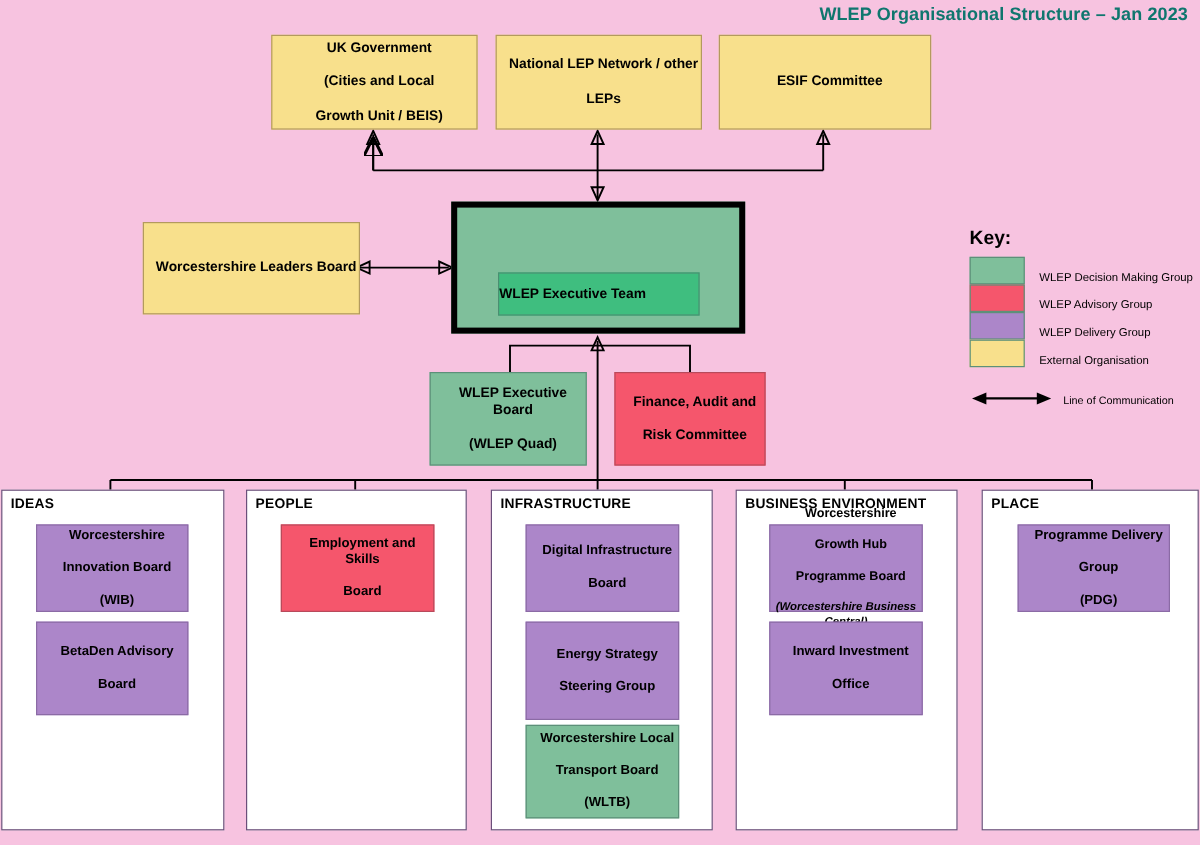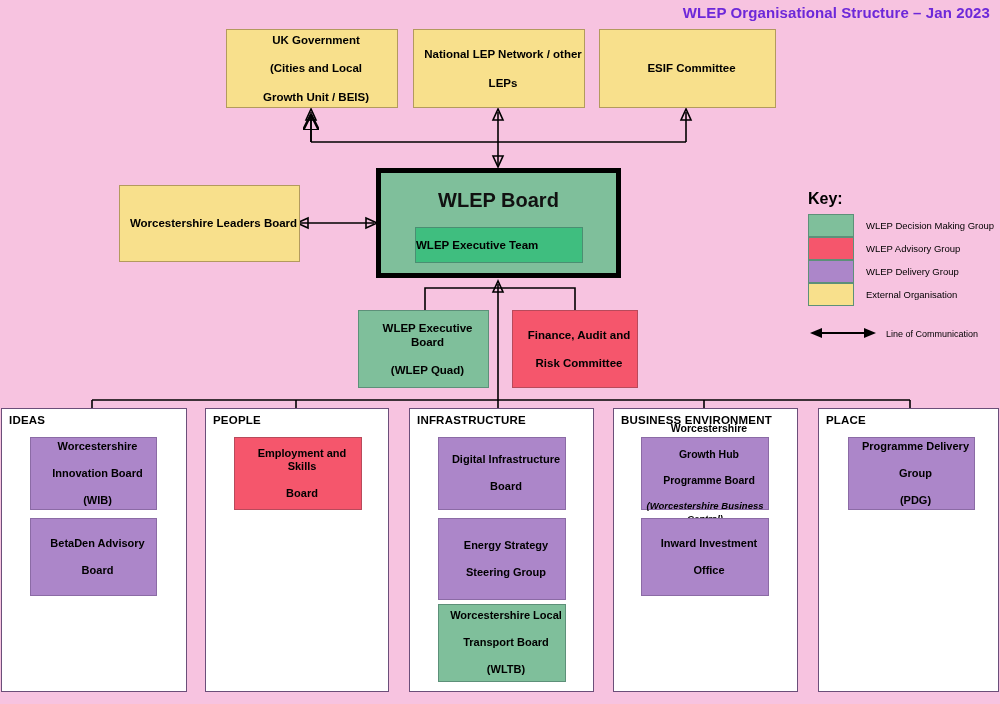--- a/index.html
+++ b/index.html
@@ -25,21 +25,21 @@
   .box span{display:block;width:100%;padding:0 4px;}
 
   .ext   {background:#f8e08c;border:1px solid #b39a5e;}
   .green {background:#7fbf9b;border:1px solid #5d9079;}
   .red   {background:#f5566c;border:1px solid #b84a5b;}
   .purple{background:#ac86c9;border:1px solid #8b6ba5;}
 
   
   #title{
     position:absolute;right:10px;top:4px;
-    font-size:15px;font-weight:bold;color:#6d28d9;
+    font-size:15px;font-weight:bold;color:#0f766e;
     letter-spacing:.1px;
     z-index:6;
   }
 
   
   #wlep-board{
     position:absolute;
     left:376px;top:168px;width:245px;height:110px;
     background:#7fbf9b;
     border:5px solid #000;
@@ -70,21 +70,21 @@
     position:absolute;left:7px;top:5px;
     font-size:11.5px;font-weight:bold;color:#000;
     letter-spacing:.2px;
   }
   .col .box{font-size:11px;}
 
   
   #key{position:absolute;left:800px;top:190px;width:196px;z-index:6;}
   #key-title{font-size:16px;font-weight:bold;color:#000;margin:0 0 6px 8px;}
   .key-rows{position:relative;}
-  .key-row{position:relative;height:23px;display:flex;align-items:center;}
+  .key-row{position:relative;height:23px;display:flex;align-items:flex-end;}
   .key-sw{
     width:46px;height:23px;flex:0 0 46px;
     border:1px solid #5d9079;box-sizing:border-box;
     margin-left:8px;
   }
   .key-lbl{font-size:9.5px;color:#000;margin-left:12px;white-space:nowrap;}
   .key-line-row{display:flex;align-items:center;height:20px;margin-top:0px;}
   .key-line-row .arrowbox{width:70px;flex:0 0 70px;margin-left:8px;}
   .key-line-row .key-lbl{font-size:9px;margin-left:8px;}
 
@@ -161,21 +161,20 @@
       </span>
   </div>
 
   <div class="box ext" style="left:119px;top:185px;width:181px;height:77px;font-size:11.5px;">
     <span>
         <span>Worcestershire Leaders Board</span>
       </span>
   </div>
 
   <div id="wlep-board">
-    <div id="wlep-board-title">WLEP Board</div>
     <div id="wlep-exec-team">
       <span>WLEP Executive Team</span>
     </div>
   </div>
 
   <div class="box green" style="left:358px;top:310px;width:131px;height:78px;font-size:11.5px;">
     <span><span>WLEP Executive Board</span><br>
           <span>(WLEP Quad)</span></span>
   </div>
 

